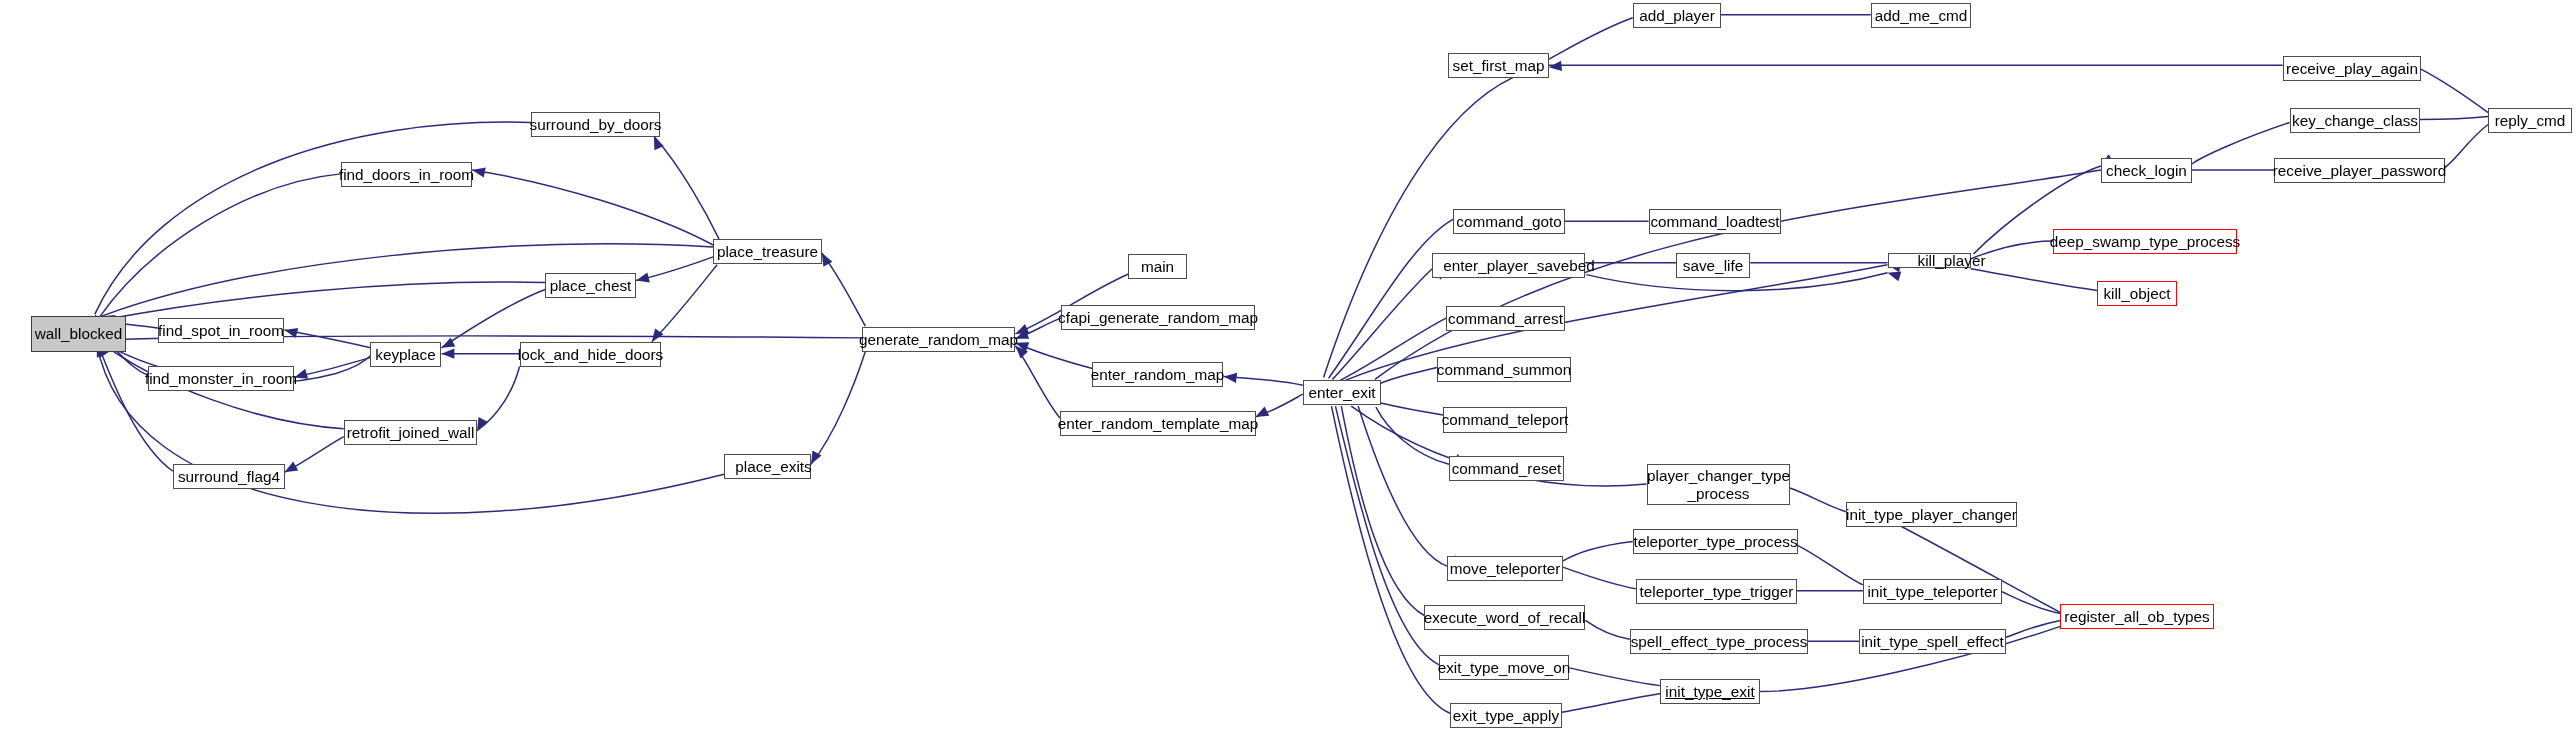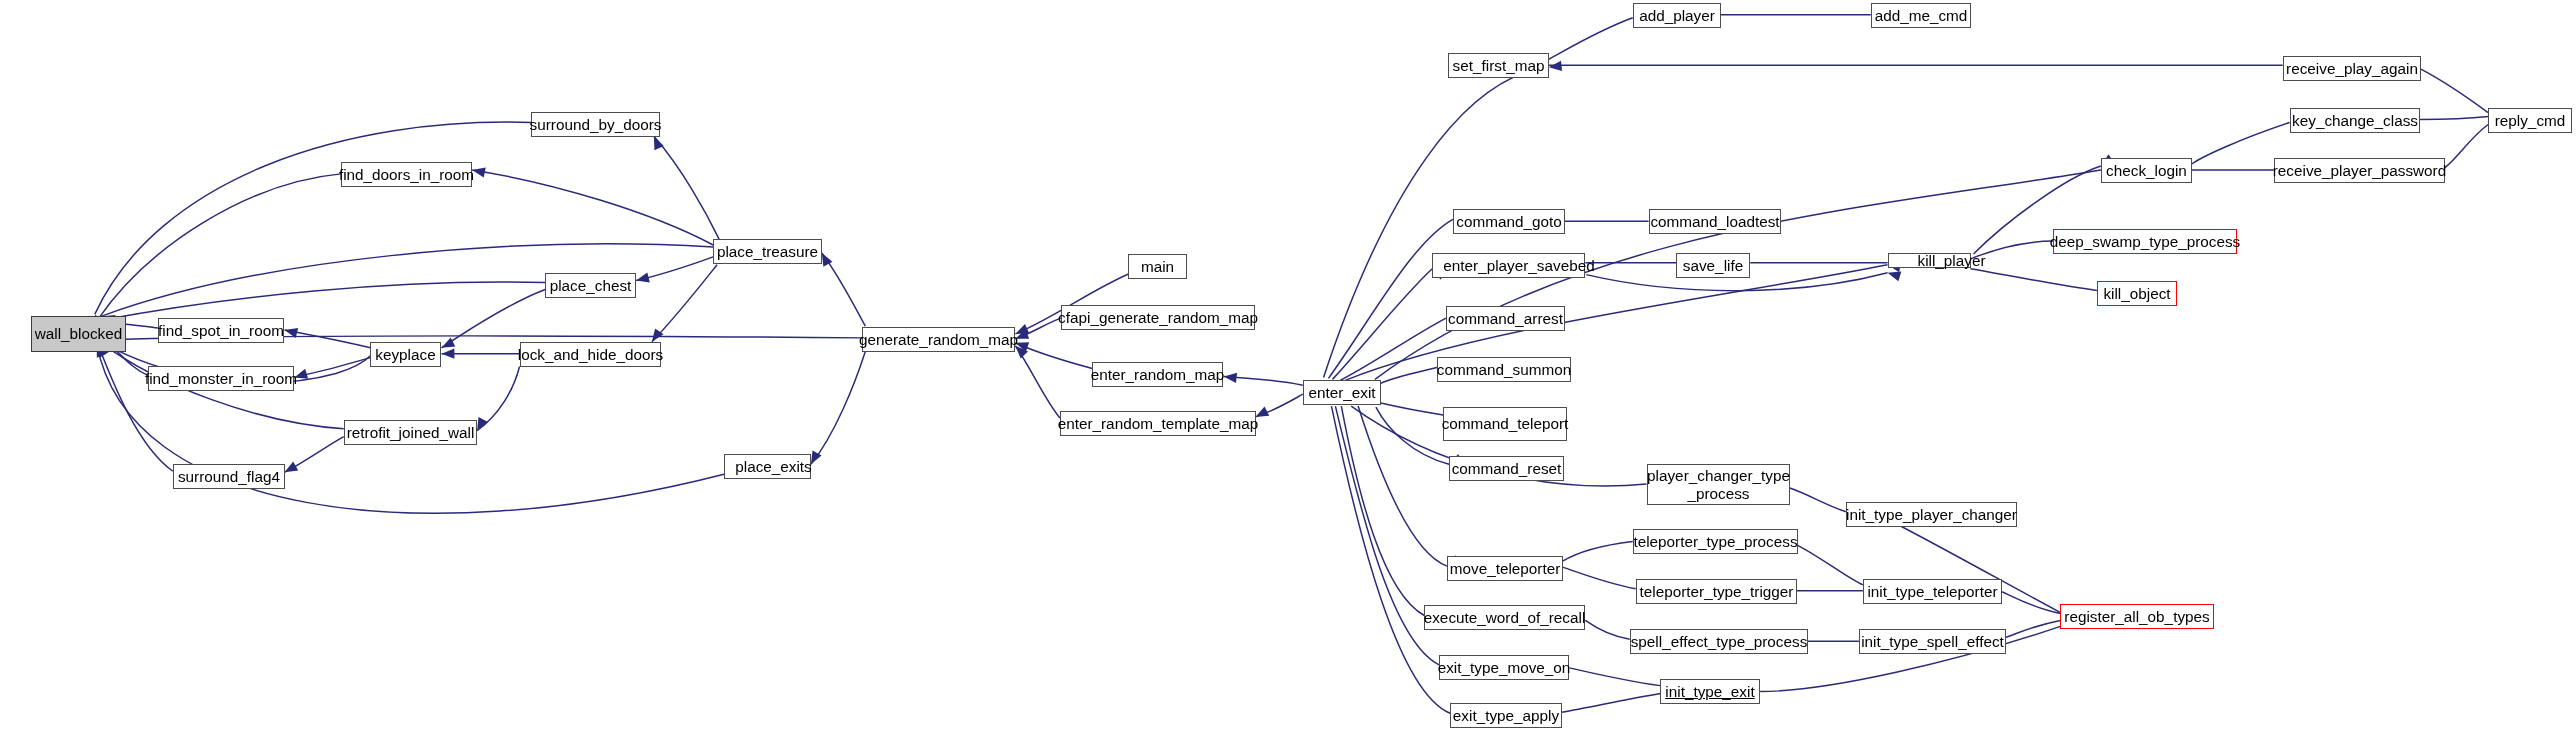--- a/index.html
+++ b/index.html
@@ -184,21 +184,21 @@
       <div class="node" style="left: 1448px; top: 53px; width: 101px; height: 25px;"><span class="lbl">set_first_map</span></div>
       <div class="node" style="left: 1633px; top: 3px; width: 88px; height: 25px; align-items: center;"><span class="lbl">add_player</span></div>
       <div class="node" style="left: 1871px; top: 3px; width: 100px; height: 25px;"><span class="lbl">add_me_cmd</span></div>
       <div class="node" style="left: 1453px; top: 209px; width: 112px; height: 25px;"><span class="lbl">command_goto</span></div>
       <div class="node" style="left: 1649px; top: 209px; width: 132px; height: 25px;"><span class="lbl">command_loadtest</span></div>
       <div class="node" style="left: 1432px; top: 253px; width: 153px; height: 25px; padding-left: 21px;"><span class="lbl">enter_player_savebed</span></div>
       <div class="node" style="left: 1676px; top: 253px; width: 74px; height: 25px;"><span class="lbl">save_life</span></div>
       <div class="node" style="left: 1888px; top: 253px; width: 83px; height: 15px; padding-left: 44px;"><span class="lbl">kill_player</span></div>
       <div class="node" style="left: 1446px; top: 306px; width: 119px; height: 25px;"><span class="lbl">command_arrest</span></div>
       <div class="node" style="left: 1437px; top: 357px; width: 134px; height: 25px;"><span class="lbl">command_summon</span></div>
-      <div class="node" style="left: 1443px; top: 407px; width: 124px; height: 34px;"><span class="lbl">command_teleport</span></div>
+      <div class="node" style="left: 1443px; top: 407px; width: 124px; height: 26px;"><span class="lbl">command_teleport</span></div>
       <div class="node" style="left: 1449px; top: 456px; width: 115px; height: 25px;"><span class="lbl">command_reset</span></div>
       <div class="node" style="left: 2101px; top: 158px; width: 91px; height: 25px;"><span class="lbl">check_login</span></div>
       <div class="node" style="left: 2274px; top: 158px; width: 171px; height: 25px;"><span class="lbl">receive_player_password</span></div>
       <div class="node" style="left: 2290px; top: 108px; width: 130px; height: 25px;"><span class="lbl">key_change_class</span></div>
       <div class="node" style="left: 2283px; top: 56px; width: 138px; height: 25px;"><span class="lbl">receive_play_again</span></div>
       <div class="node" style="left: 2488px; top: 108px; width: 84px; height: 25px;"><span class="lbl">reply_cmd</span></div>
       <div class="node red" style="left: 2053px; top: 229px; width: 184px; height: 25px;"><span class="lbl">deep_swamp_type_process</span></div>
       <div class="node red" style="left: 2097px; top: 281px; width: 80px; height: 25px;"><span class="lbl">kill_object</span></div>
       <div class="node" style="left: 1647px; top: 464px; width: 143px; height: 41px;"><span class="lbl">player_changer_type
 _process</span></div>

